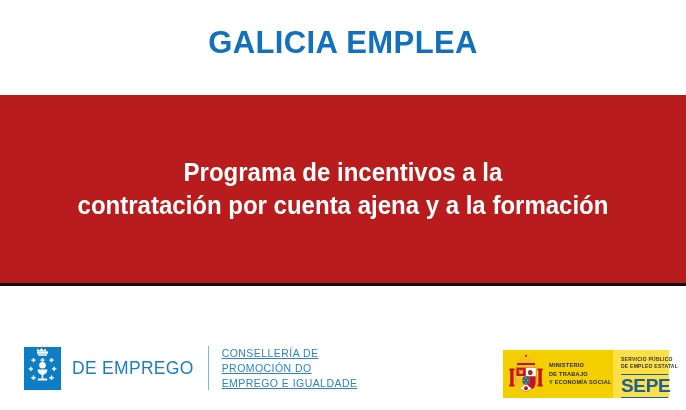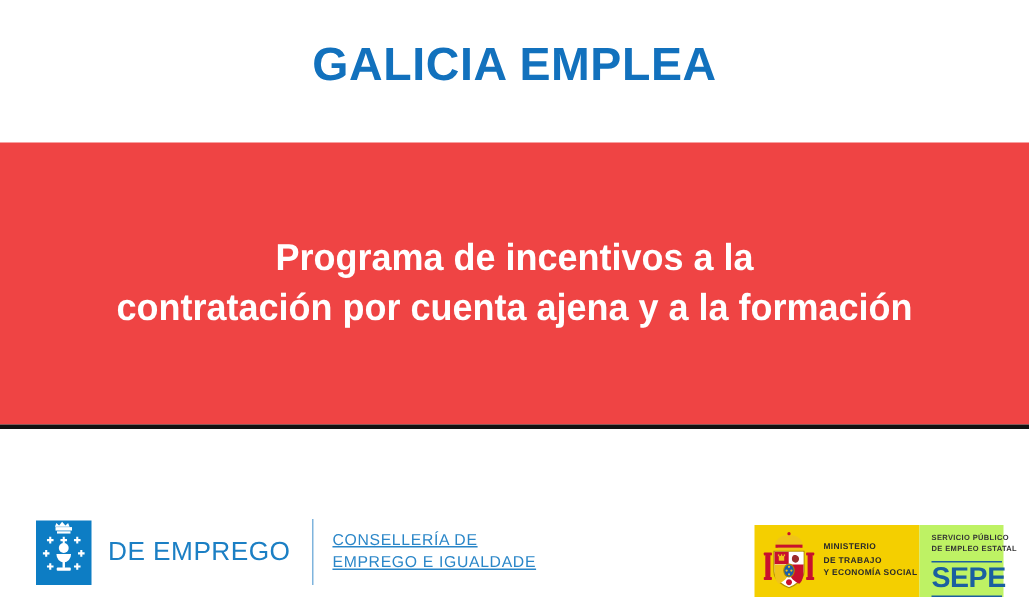--- a/index.html
+++ b/index.html
@@ -37,21 +37,21 @@
     white-space: nowrap;
   }
 
   
   .banner {
     position: absolute;
     left: 0;
     top: 95px;
     width: 686px;
     height: 188px;
-    background: #ef4444;
+    background: #b91c1c;
     display: flex;
     align-items: center;
     justify-content: center;
     box-sizing: border-box;
   }
   .banner-text {
     color: #ffffff;
     font-size: 25px;
     font-weight: bold;
     line-height: 1.33;
@@ -151,21 +151,21 @@
   }
   .ministerio-text span { display: block; }
 
   
   .sepe-block {
     position: absolute;
     left: 613px;
     top: 64px;
     width: 56px;
     height: 48px;
-    background: #bef264;
+    background: #fde047;
     box-sizing: border-box;
     padding: 6px 0 0 8px;
   }
   .sepe-top {
     color: #333333;
     font-size: 5px;
     line-height: 1.45;
     letter-spacing: 0.25px;
     font-weight: bold;
     white-space: nowrap;
@@ -246,20 +246,21 @@
     </div>
 
     <div class="xunta-wordmark">
       <span>DE EMPREGO</span>
     </div>
 
     <div class="xunta-divider"></div>
 
     <div class="conselleria">
       <span>CONSELLERÍA DE</span>
+      <span>PROMOCIÓN DO</span>
       <span>EMPREGO E IGUALDADE</span>
     </div>
   </div>
 
   <div class="ministerio-block">
     <svg class="coa" viewBox="0 0 36 40">
 
       <g>
         <path d="M9 9 h18 v2.2 H9 z" fill="#c8102e"></path>
         <path d="M8.6 8.8 C10 4.6 13 2.6 18 2.6 C23 2.6 26 4.6 27.4 8.8 Z" fill="#f0c419"></path>

